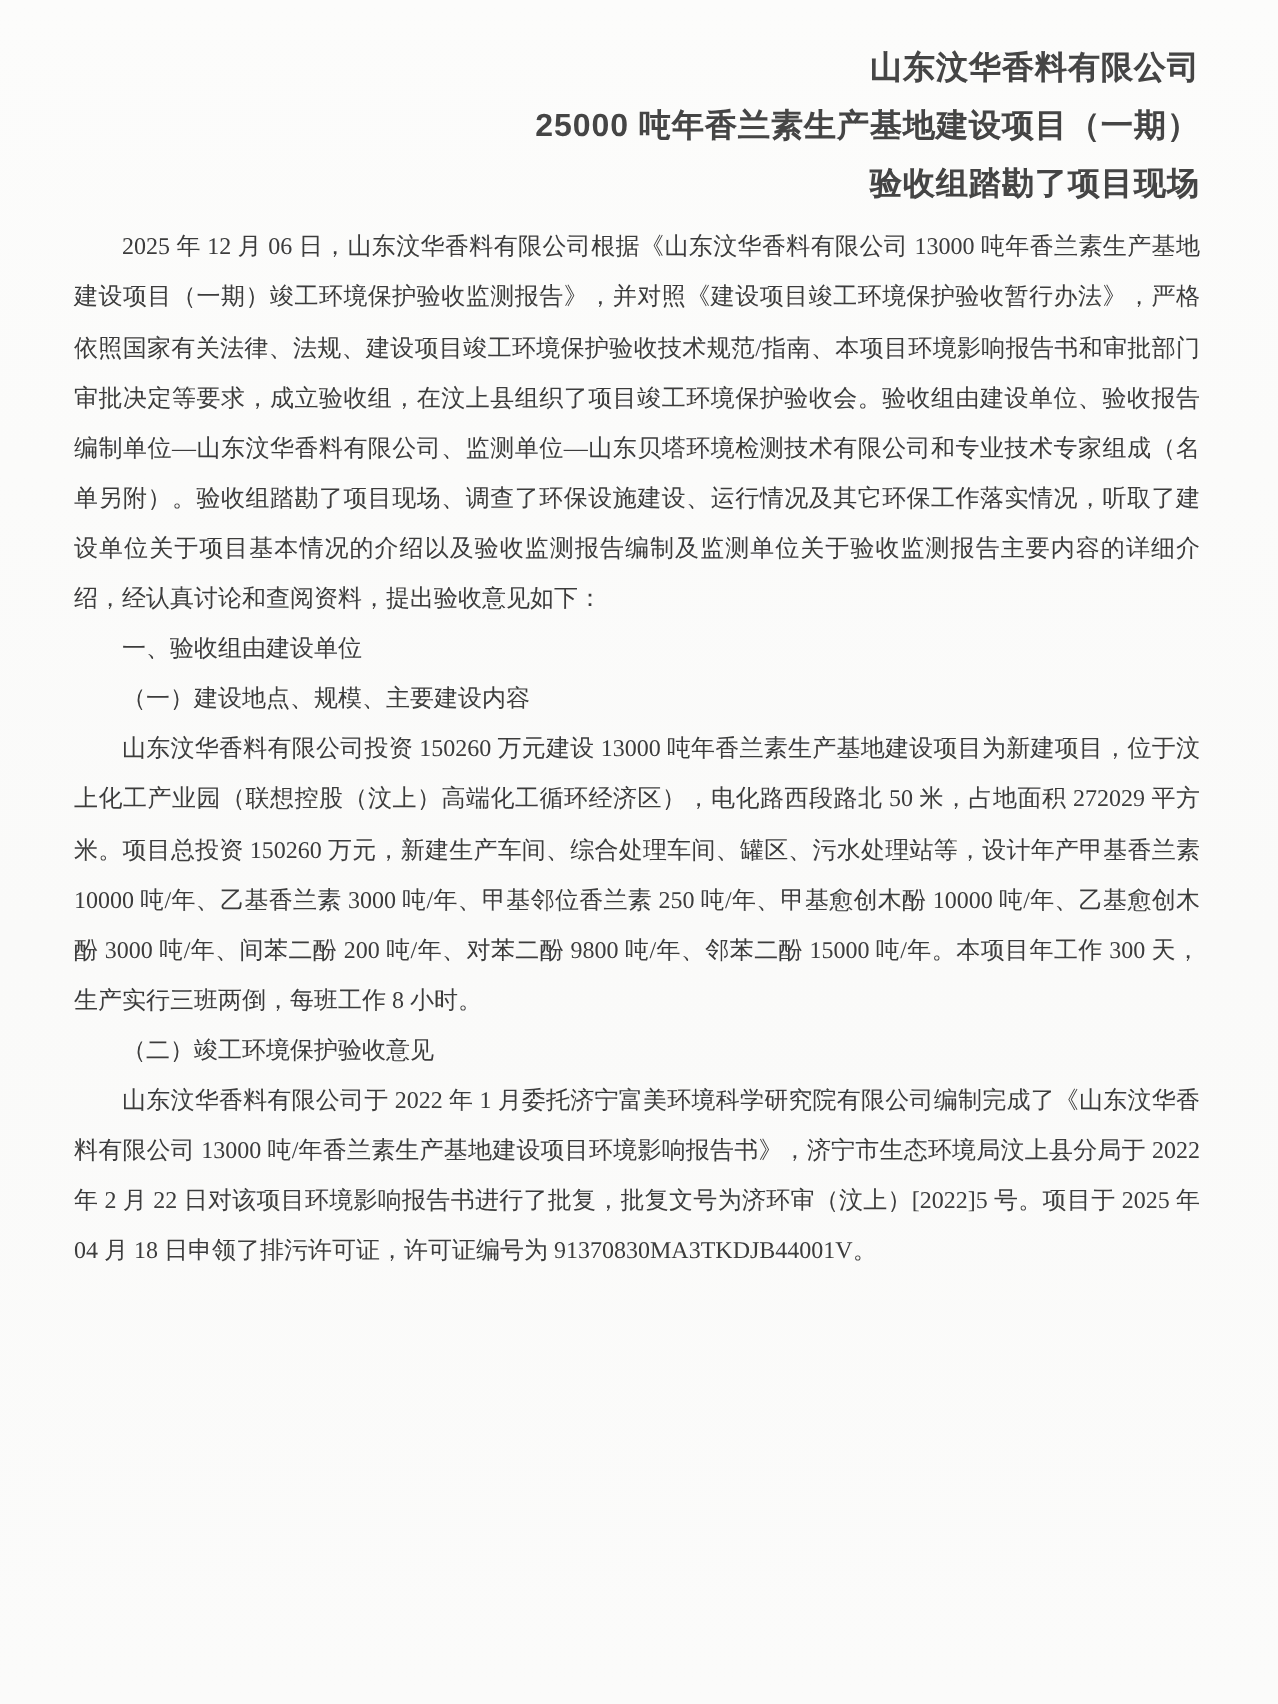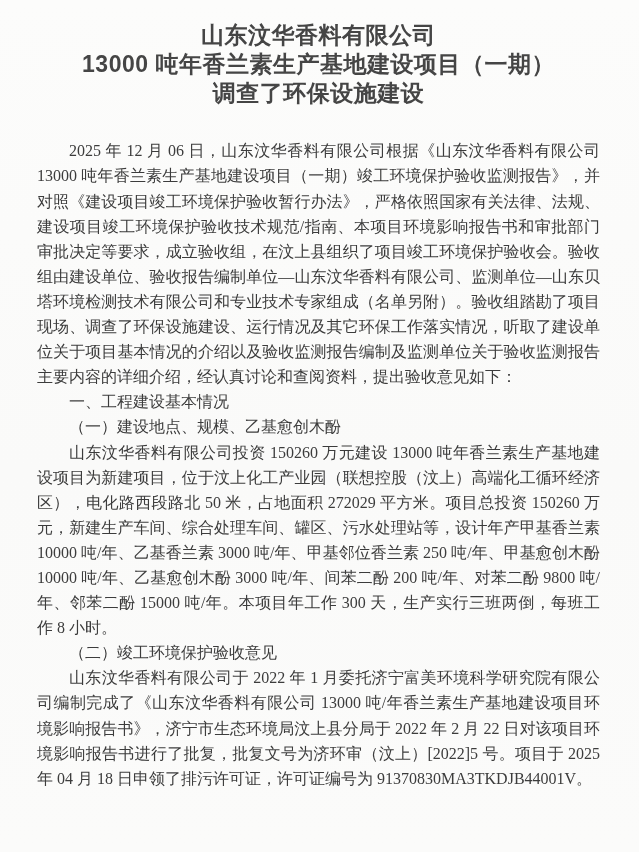--- a/index.html
+++ b/index.html
@@ -14,31 +14,31 @@
     margin: 0;
     box-sizing: border-box;
     background: #fbfbfa;
     background-image: linear-gradient(180deg, #fcfcfb 0%, #fafaf9 55%, #fbfbfa 100%);
     padding: 21px 39px 0 37px;
     overflow: hidden;
     color: #3d3d3d;
     font-family: "Liberation Serif", "DejaVu Serif", serif;
   }
   .doc-title {
-    text-align: center;
+    text-align: right;
     font-family: "Liberation Sans", "DejaVu Sans", sans-serif;
     font-weight: 700;
-    font-size: 23px;
+    font-size: 16px;
     line-height: 28.8px;
     color: #454545;
     letter-spacing: 0.5px;
   }
   .doc-body {
-    margin-top: 31px;
-    font-size: 16px;
+    margin-top: 4px;
+    font-size: 12px;
     line-height: 25.1px;
     text-align: justify;
     text-justify: inter-ideograph;
     color: #3c3c3c;
   }
   .doc-body p {
     margin: 0;
     padding: 0;
     text-indent: 2em;
   }
@@ -46,26 +46,26 @@
     text-indent: 2em;
   }
 </style>
 </head>
 <body>
 
 <div class="page">
 
   <div class="doc-title">
     <div>山东汶华香料有限公司</div>
-    <div>13000 吨年香兰素生产基地建设项目（一期）</div>
-    <div>调查了环保设施建设</div>
+    <div>25000 吨年香兰素生产基地建设项目（一期）</div>
+    <div>验收组踏勘了项目现场</div>
   </div>
 
   <div class="doc-body">
     <p class="para">2025 年 12 月 06 日，山东汶华香料有限公司根据《山东汶华香料有限公司 13000 吨年香兰素生产基地建设项目（一期）竣工环境保护验收监测报告》，并对照《建设项目竣工环境保护验收暂行办法》，严格依照国家有关法律、法规、建设项目竣工环境保护验收技术规范/指南、本项目环境影响报告书和审批部门审批决定等要求，成立验收组，在汶上县组织了项目竣工环境保护验收会。验收组由建设单位、验收报告编制单位—山东汶华香料有限公司、监测单位—山东贝塔环境检测技术有限公司和专业技术专家组成（名单另附）。验收组踏勘了项目现场、调查了环保设施建设、运行情况及其它环保工作落实情况，听取了建设单位关于项目基本情况的介绍以及验收监测报告编制及监测单位关于验收监测报告主要内容的详细介绍，经认真讨论和查阅资料，提出验收意见如下：</p>
-    <p class="heading">一、工程建设基本情况</p>
-    <p class="heading">（一）建设地点、规模、乙基愈创木酚</p>
+    <p class="heading">一、验收组由建设单位</p>
+    <p class="heading">（一）建设地点、规模、主要建设内容</p>
     <p class="para">山东汶华香料有限公司投资 150260 万元建设 13000 吨年香兰素生产基地建设项目为新建项目，位于汶上化工产业园（联想控股（汶上）高端化工循环经济区），电化路西段路北 50 米，占地面积 272029 平方米。项目总投资 150260 万元，新建生产车间、综合处理车间、罐区、污水处理站等，设计年产甲基香兰素 10000 吨/年、乙基香兰素 3000 吨/年、甲基邻位香兰素 250 吨/年、甲基愈创木酚 10000 吨/年、乙基愈创木酚 3000 吨/年、间苯二酚 200 吨/年、对苯二酚 9800 吨/年、邻苯二酚 15000 吨/年。本项目年工作 300 天，生产实行三班两倒，每班工作 8 小时。</p>
     <p class="heading">（二）竣工环境保护验收意见</p>
     <p class="para">山东汶华香料有限公司于 2022 年 1 月委托济宁富美环境科学研究院有限公司编制完成了《山东汶华香料有限公司 13000 吨/年香兰素生产基地建设项目环境影响报告书》，济宁市生态环境局汶上县分局于 2022 年 2 月 22 日对该项目环境影响报告书进行了批复，批复文号为济环审（汶上）[2022]5 号。项目于 2025 年 04 月 18 日申领了排污许可证，许可证编号为 91370830MA3TKDJB44001V。</p>
   </div>
 
 </div>
 
 </body></html>

